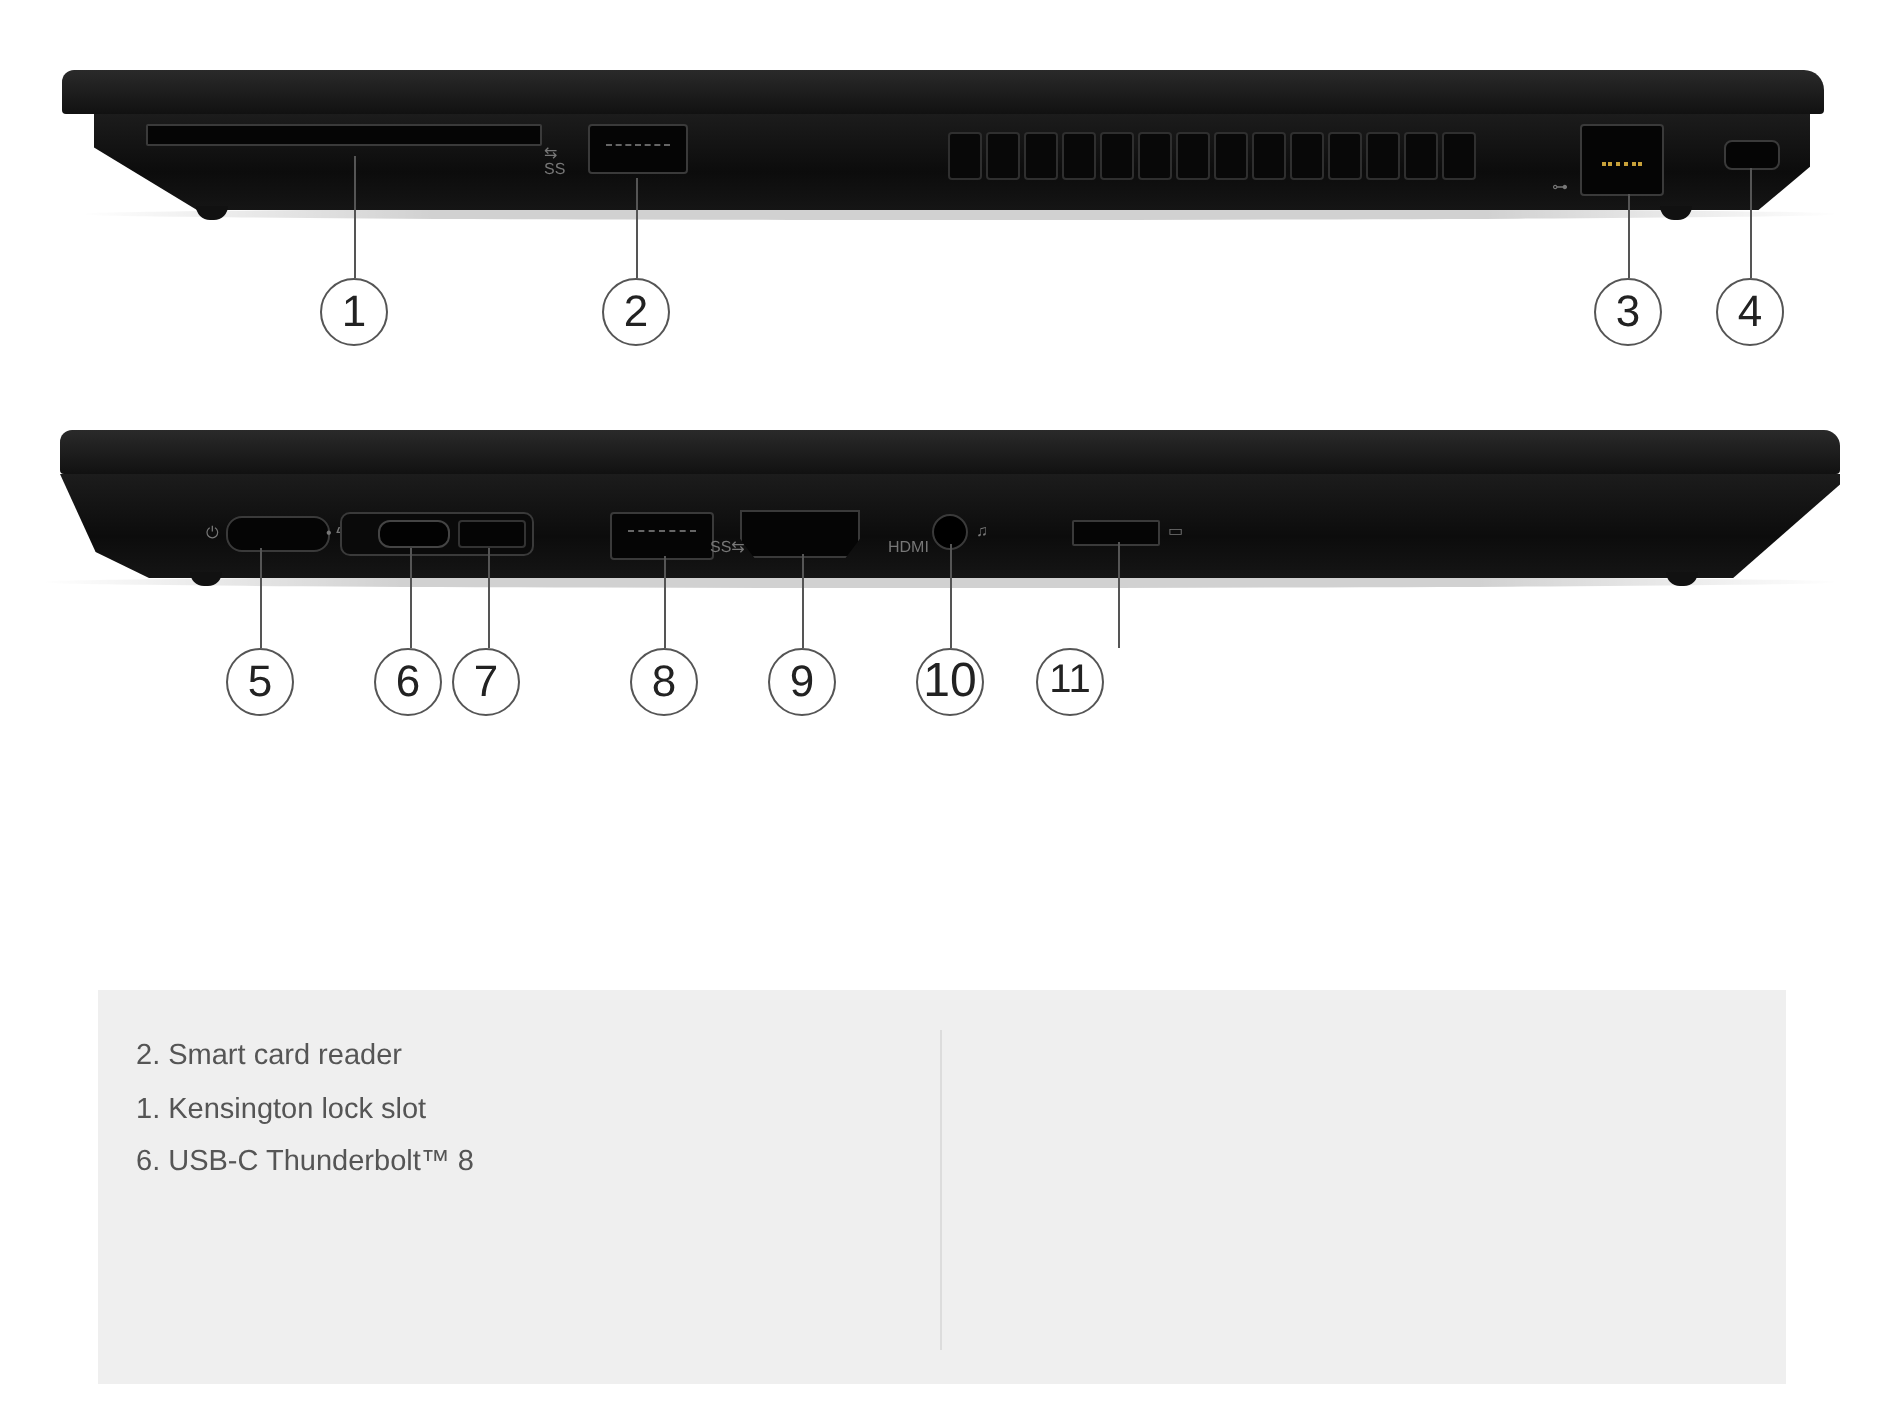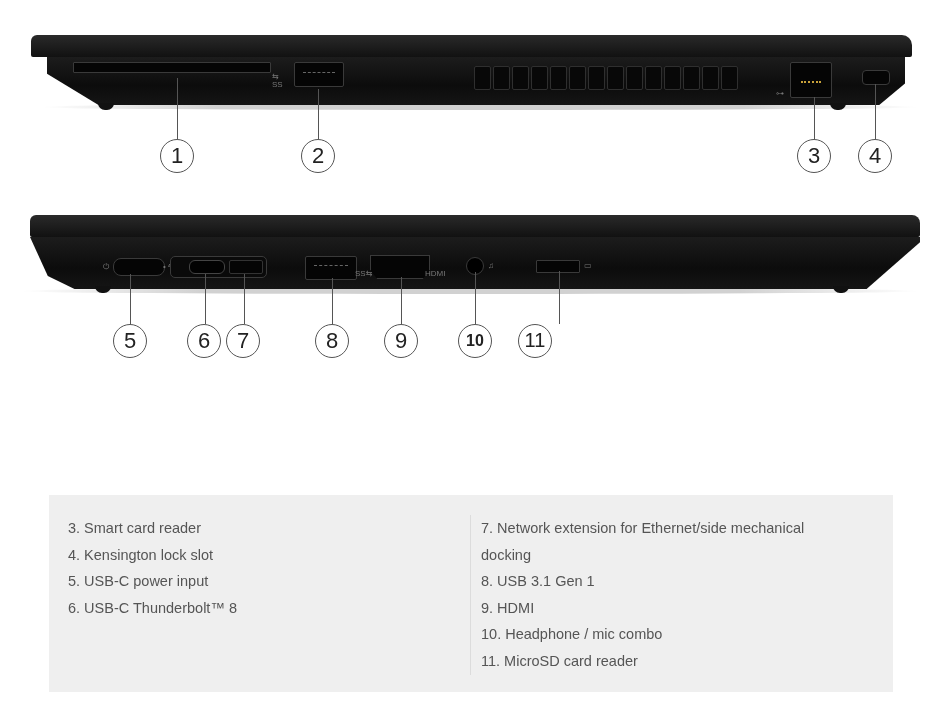--- a/index.html
+++ b/index.html
@@ -86,53 +86,44 @@
     <div style="position:absolute;left:18px;top:3px;width:34px;height:12px;border:1px solid #444;border-radius:6px;background:#020202;"></div>
     <div style="position:absolute;left:58px;top:3px;width:32px;height:12px;border:1px solid #333;border-radius:2px;background:#050505;"></div>
   </div>
 
   <div class="port" style="left:305px;top:56px;width:50px;height:22px;border-radius:2px;">
     <div style="position:absolute;left:8px;top:8px;width:34px;height:2px;border-top:1px dashed #666;"></div>
   </div>
   <div class="label-ic" style="left:355px;top:70px;">SS⇆</div>
 
   <div class="port" style="left:370px;top:55px;width:58px;height:22px;clip-path:polygon(0 0,100% 0,100% 60%,88% 100%,12% 100%,0 60%);"></div>
-  <div class="label-ic" style="left:425px;top:70px;text-align:center;">HDMI</div>
+  <div class="label-ic" style="left:444px;top:70px;text-align:center;">HDMI</div>
 
   <div class="port" style="left:466px;top:57px;width:16px;height:16px;border-radius:50%;background:#000;"></div>
   <div class="label-ic" style="left:488px;top:62px;">♫</div>
 
   <div class="port" style="left:536px;top:60px;width:42px;height:11px;border-radius:1px;"></div>
   <div class="label-ic" style="left:584px;top:62px;">▭</div>
 
   <div class="leader" style="left:130px;top:74px;height:50px;"></div>
   <div class="callout" style="left:113px;top:124px;">5</div>
   <div class="leader" style="left:205px;top:74px;height:50px;"></div>
   <div class="callout" style="left:187px;top:124px;">6</div>
   <div class="leader" style="left:244px;top:74px;height:50px;"></div>
   <div class="callout" style="left:226px;top:124px;">7</div>
   <div class="leader" style="left:332px;top:78px;height:46px;"></div>
   <div class="callout" style="left:315px;top:124px;">8</div>
   <div class="leader" style="left:401px;top:77px;height:47px;"></div>
   <div class="callout" style="left:384px;top:124px;">9</div>
   <div class="leader" style="left:475px;top:72px;height:52px;"></div>
-  <div class="callout" style="left:458px;top:124px;font-size:16px;font-weight:bold;">10</div>
+  <div class="callout" style="left:458px;top:124px;font-size:24px;">10</div>
   <div class="leader" style="left:559px;top:71px;height:53px;"></div>
   <div class="callout" style="left:518px;top:124px;font-size:20px;">11</div>
 </div>
 
 <div class="legend">
   <div class="col" style="left:19px;">
-    <div>3. Smart card reader</div>
-    <div>4. Kensington lock slot</div>
-    <div>5. USB-C power input</div>
+    <div>2. Smart card reader</div>
+    <div>1. Kensington lock slot</div>
     <div>6. USB-C Thunderbolt™ 8</div>
   </div>
   <div class="divider"></div>
-  <div class="col" style="left:432px;">
-    <div>7. Network extension for Ethernet/side mechanical</div>
-    <div>docking</div>
-    <div>8. USB 3.1 Gen 1</div>
-    <div>9. HDMI</div>
-    <div>10. Headphone / mic combo</div>
-    <div>11. MicroSD card reader</div>
-  </div>
 </div>
 
 </body></html>

